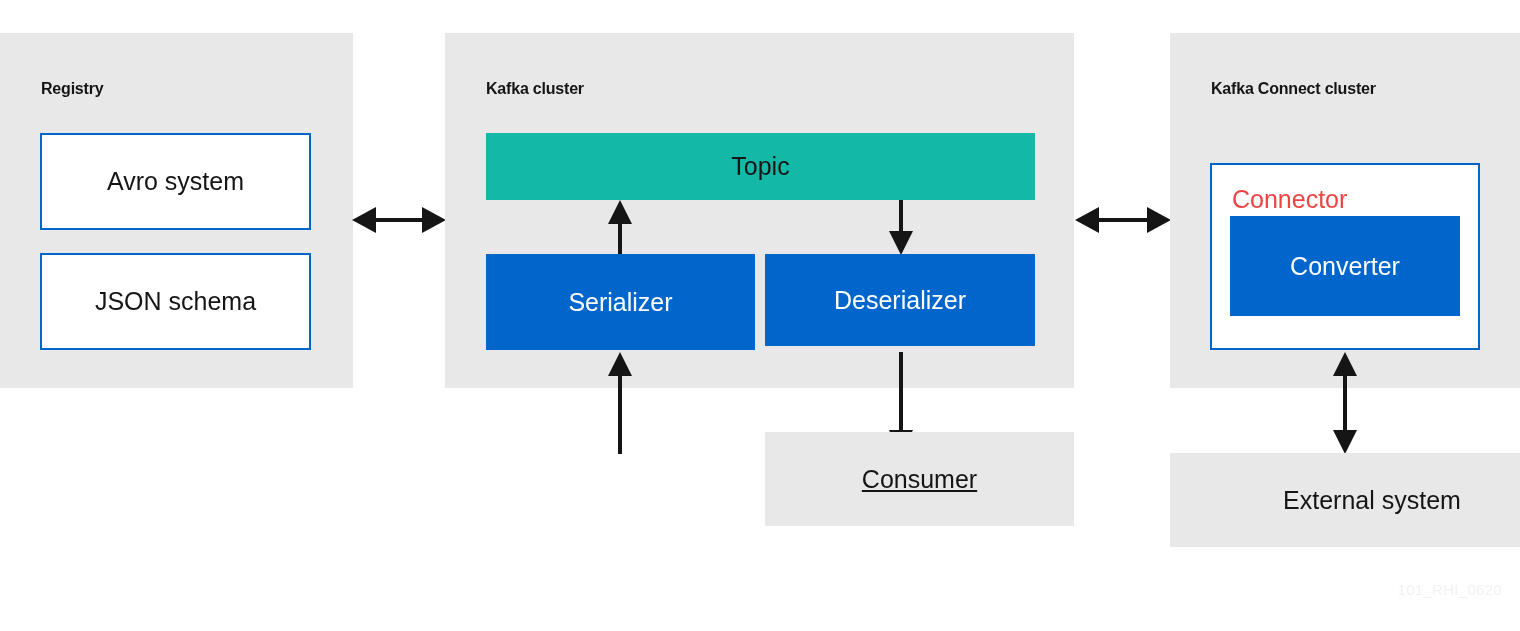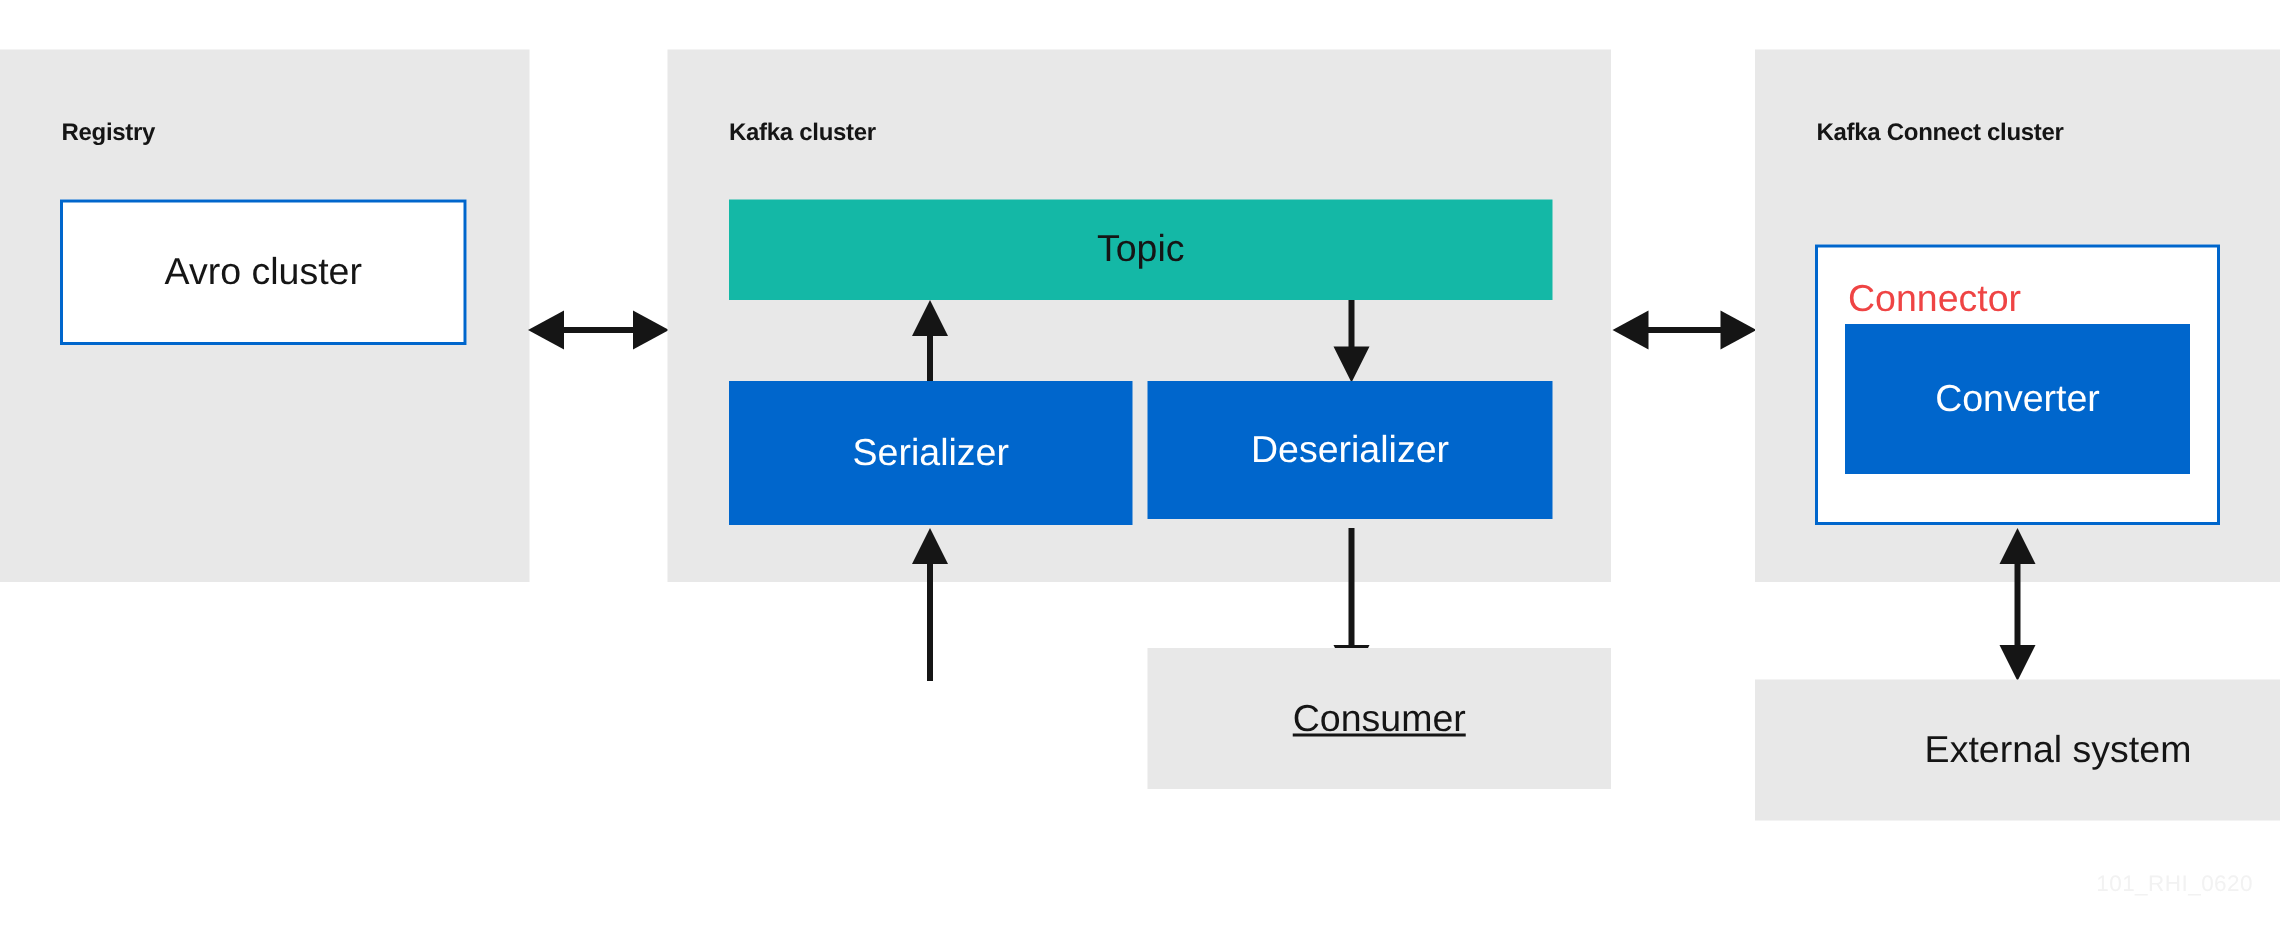--- a/index.html
+++ b/index.html
@@ -73,23 +73,26 @@
 </head>
 <body>
 
 <div id="canvas">
 
   <div class="panel" style="left:0px; top:33px; width:353px; height:355px;"></div>
 
   <div class="panel-title" style="left:41px; top:79px; width:300px;">Registry</div>
 
   <div class="box box-white-blue" style="left:40px; top:133px; width:271px; height:97px;">
-    <span>Avro cluster</span>
+    <span>Avro system</span>
   </div>
 
+  <div class="box box-white-blue" style="left:40px; top:253px; width:271px; height:97px;">
+    <span>JSON schema</span>
+  </div>
 
   <svg class="arrow-svg" style="left:352px; top:195px; width:94px; height:50px;" viewBox="0 0 94 50">
     <line x1="22" y1="25" x2="72" y2="25" stroke="#151515" stroke-width="4"></line>
     <polygon points="0,25 24,12 24,38" fill="#151515"></polygon>
     <polygon points="94,25 70,12 70,38" fill="#151515"></polygon>
   </svg>
 
   <div class="panel" style="left:445px; top:33px; width:629px; height:355px;"></div>
 
   <div class="panel-title" style="left:486px; top:79px; width:400px;">Kafka cluster</div>

